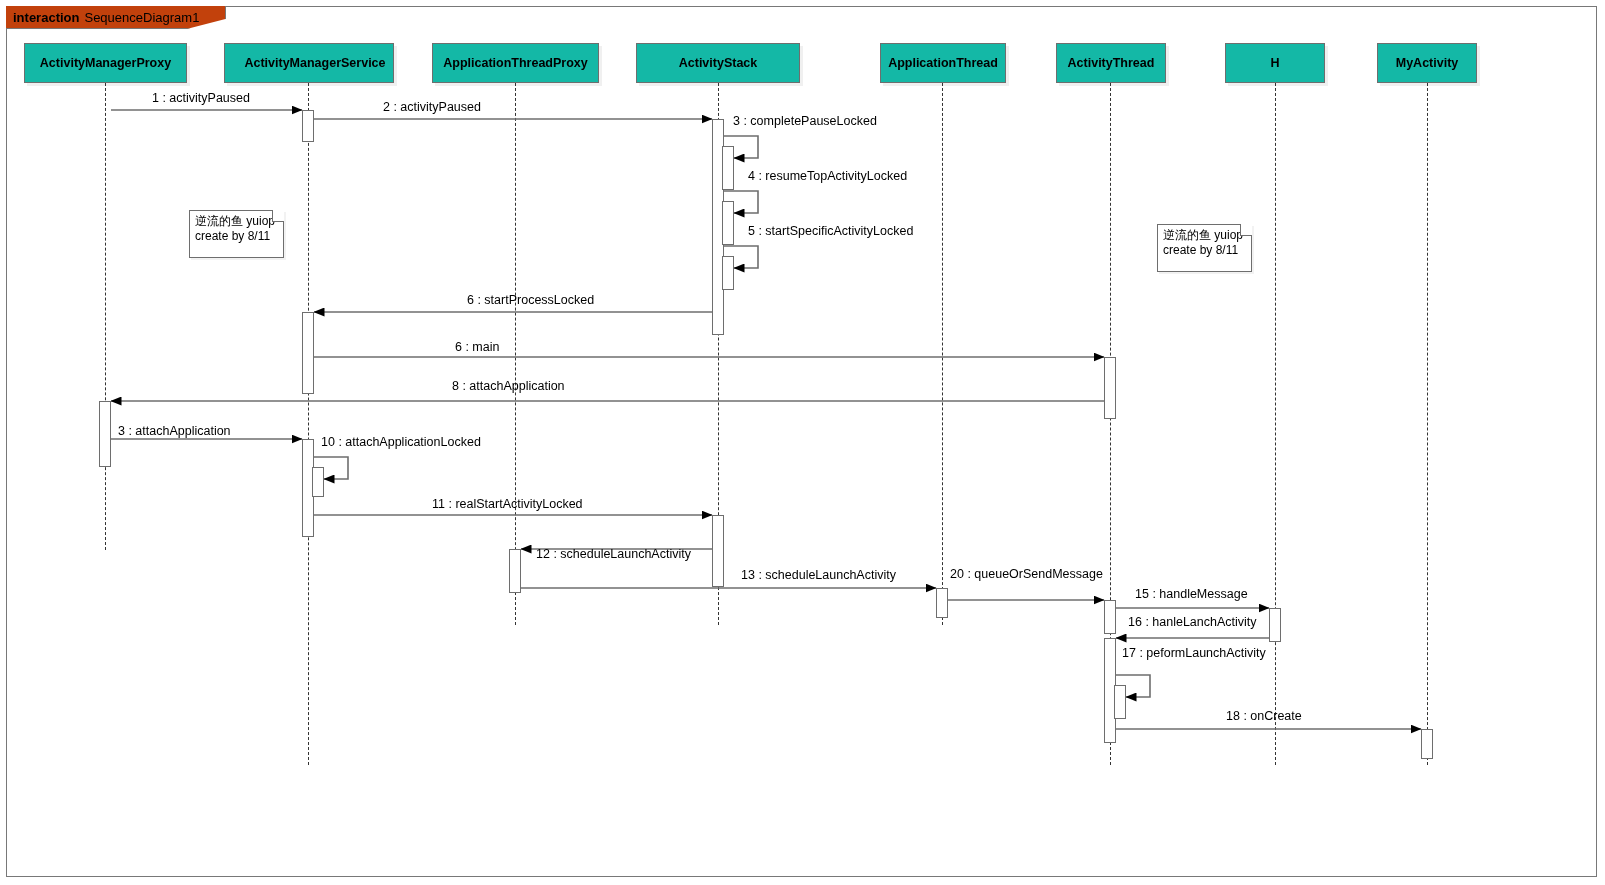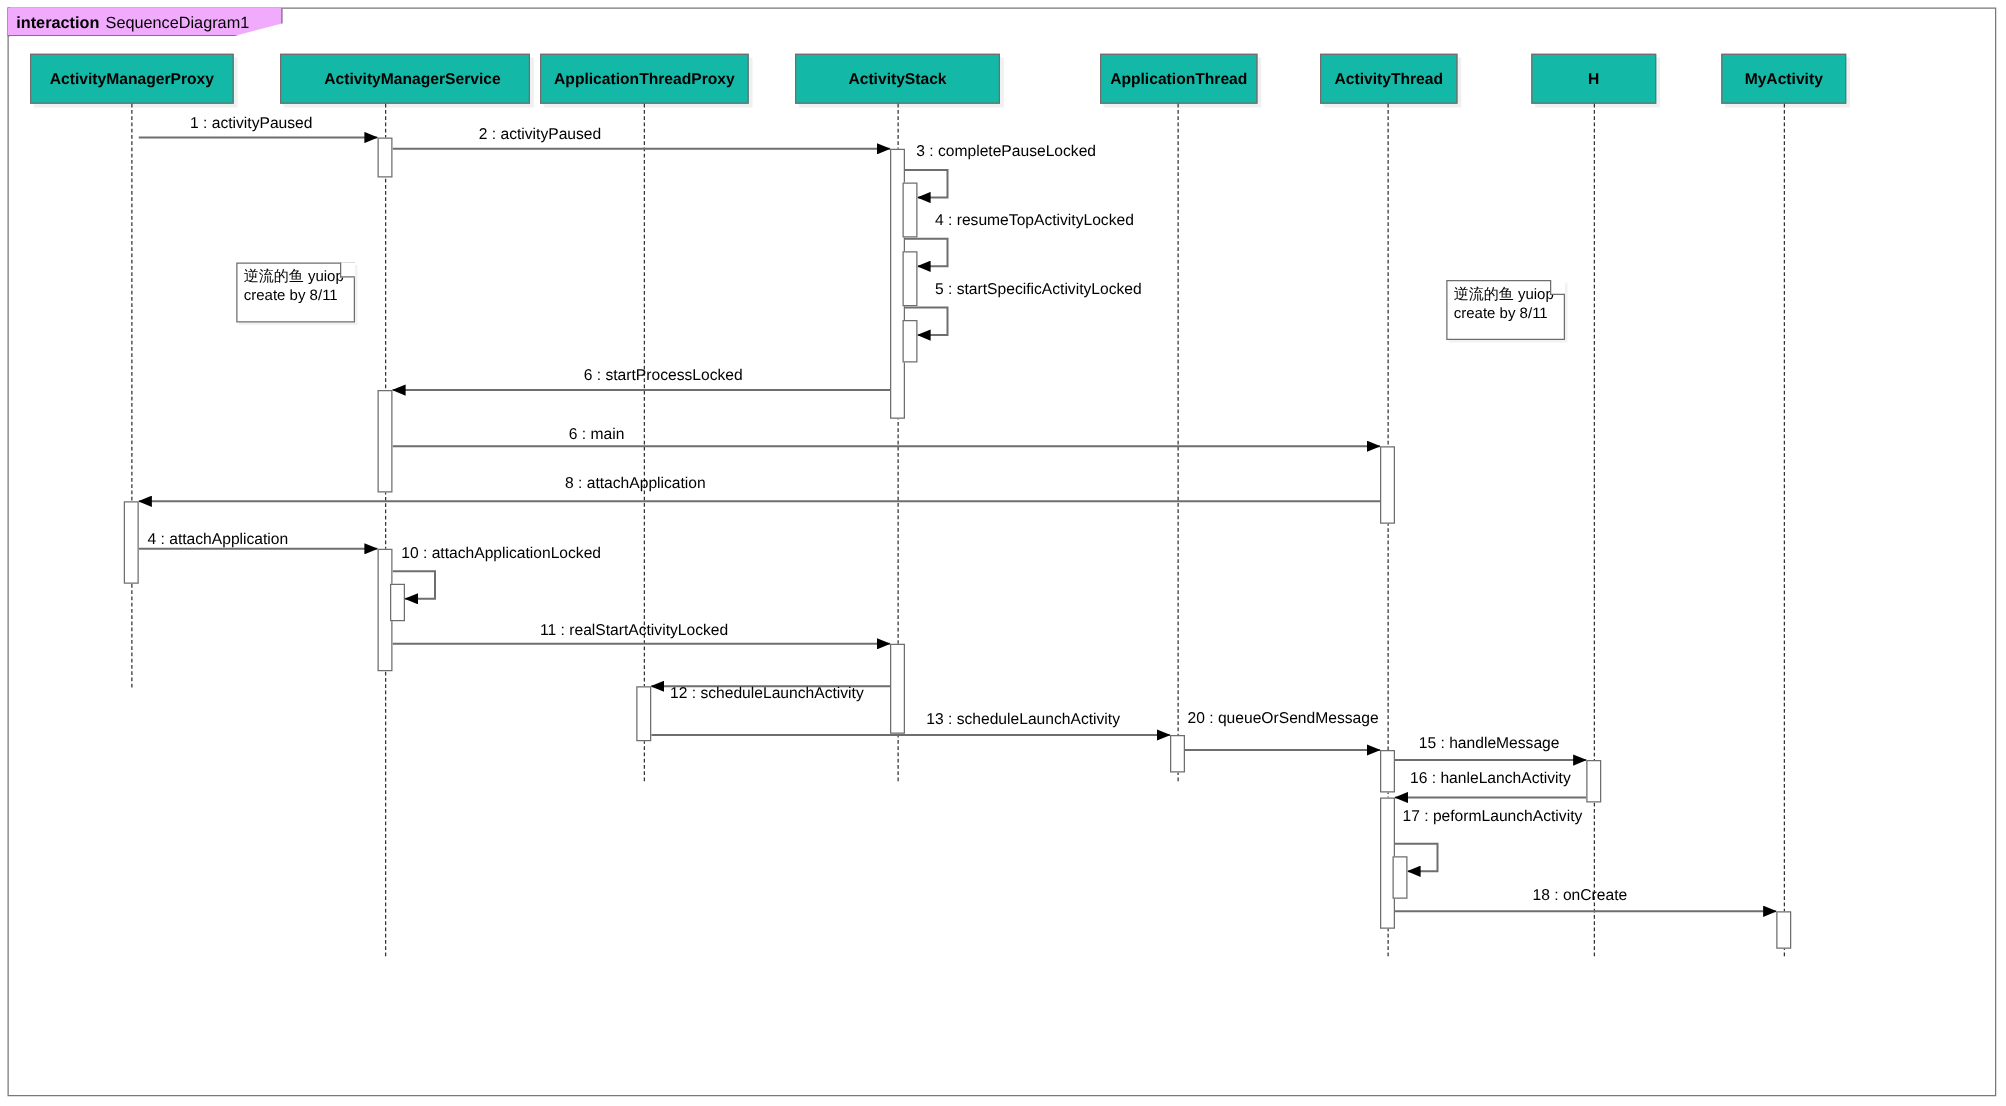--- a/index.html
+++ b/index.html
@@ -29,21 +29,21 @@
   .frame-tab {
     position: absolute;
     left: 6px;
     top: 6px;
     height: 23px;
     padding: 0 26px 0 7px;
     border: 1.5px solid #787878;
     border-top: none;
     border-left: none;
     box-sizing: border-box;
-    background: #f0abfc;
+    background: #c2410c;
     display: flex;
     align-items: center;
     font-size: 13px;
     color: #000;
     white-space: nowrap;
     
     clip-path: polygon(0 0, 100% 0, 100% 55%, 82% 100%, 0 100%);
     text-align: right;
   }
   .frame-tab-left {
@@ -137,21 +137,21 @@
   <div class="frame-tab">
     <span class="kw">interaction</span>
     <span class="nm">SequenceDiagram1</span>
   </div>
 
   <div id="lifelines-layer">
       <div class="lifeline-head" style="left: 24px; top: 43px; width: 163px;">
         <span>ActivityManagerProxy</span>
       </div>
       <div class="lifeline-line" style="left: 105px; top: 83px; height: 467px;"></div>
-      <div class="lifeline-head" style="left: 224px; top: 43px; width: 200px; padding-left: 12px;">
+      <div class="lifeline-head" style="left: 224px; top: 43px; width: 170px; padding-left: 12px;">
         <span>ActivityManagerService</span>
       </div>
       <div class="lifeline-line" style="left: 308px; top: 83px; height: 682px;"></div>
       <div class="lifeline-head" style="left: 432px; top: 43px; width: 167px;">
         <span>ApplicationThreadProxy</span>
       </div>
       <div class="lifeline-line" style="left: 515px; top: 83px; height: 542px;"></div>
       <div class="lifeline-head" style="left: 636px; top: 43px; width: 164px;">
         <span>ActivityStack</span>
       </div>
@@ -222,21 +222,21 @@
   </svg>
   <div id="labels-layer">
       <div class="msg-label" style="left: 152px; top: 91px;">1 : activityPaused</div>
       <div class="msg-label" style="left: 383px; top: 100px;">2 : activityPaused</div>
       <div class="msg-label" style="left: 733px; top: 114px;">3 : completePauseLocked</div>
       <div class="msg-label" style="left: 748px; top: 169px;">4 : resumeTopActivityLocked</div>
       <div class="msg-label" style="left: 748px; top: 224px;">5 : startSpecificActivityLocked</div>
       <div class="msg-label" style="left: 467px; top: 293px;">6 : startProcessLocked</div>
       <div class="msg-label" style="left: 455px; top: 340px;">6 : main</div>
       <div class="msg-label" style="left: 452px; top: 379px;">8 : attachApplication</div>
-      <div class="msg-label" style="left: 118px; top: 424px;">4 : attachApplication</div>
+      <div class="msg-label" style="left: 118px; top: 424px;">3 : attachApplication</div>
       <div class="msg-label" style="left: 321px; top: 435px;">10 : attachApplicationLocked</div>
       <div class="msg-label" style="left: 432px; top: 497px;">11 : realStartActivityLocked</div>
       <div class="msg-label" style="left: 536px; top: 547px;">12 : scheduleLaunchActivity</div>
       <div class="msg-label" style="left: 741px; top: 568px; text-align: right;">13 : scheduleLaunchActivity</div>
       <div class="msg-label" style="left: 950px; top: 567px;">20 : queueOrSendMessage</div>
       <div class="msg-label" style="left: 1135px; top: 587px;">15 : handleMessage</div>
       <div class="msg-label" style="left: 1128px; top: 615px;">16 : hanleLanchActivity</div>
       <div class="msg-label" style="left: 1122px; top: 646px;">17 : peformLaunchActivity</div>
       <div class="msg-label" style="left: 1226px; top: 709px;">18 : onCreate</div>
     </div>

